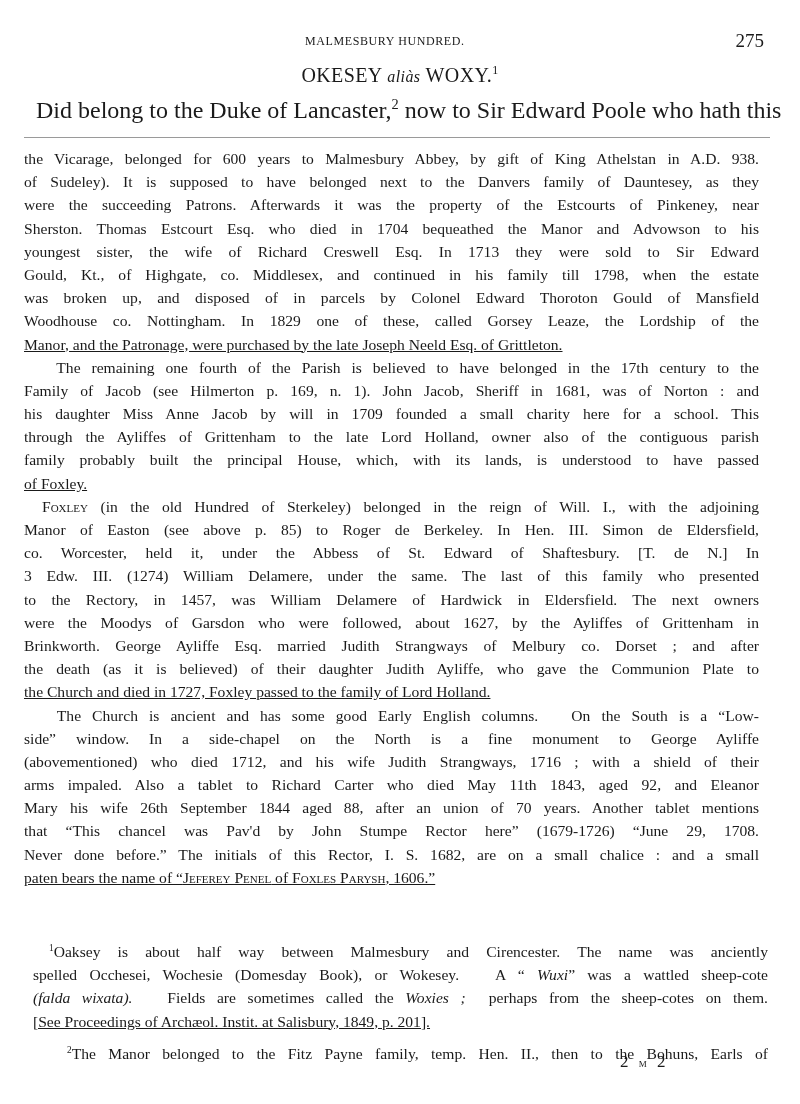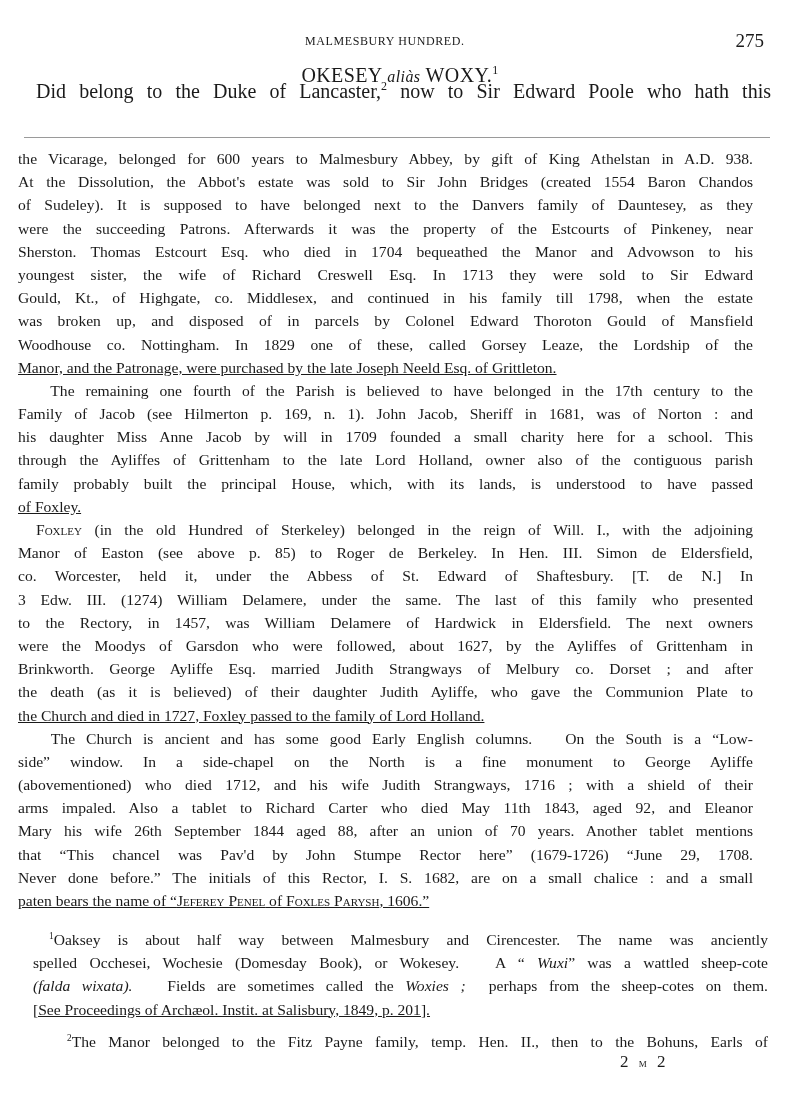--- a/index.html
+++ b/index.html
@@ -60,41 +60,41 @@
       font-size: 16px;
       margin-top: 28px;
     }
     .section-title sup, .lead sup, .fn sup {
       font-size: 60%;
       vertical-align: super;
       line-height: 0;
     }
     .lead {
       position: absolute;
-      top: 80px;
+      top: 97px;
       left: 36px;
       width: 735px;
-      font-size: 20px;
+      font-size: 24px;
       font-family: "Liberation Serif", serif;
       text-align: justify;
       text-align-last: justify;
       white-space: nowrap;
     }
     .rule {
       position: absolute;
       top: 137px;
       left: 24px;
       width: 746px;
       height: 0;
       border-top: 1px solid #9a9a9a;
     }
     .body-text {
       position: absolute;
       top: 147px;
-      left: 18px;
+      left: 24px;
       width: 735px;
       font-family: "Liberation Serif", serif;
       font-size: 15.6px;
       line-height: 23.2px;
     }
     .line {
       display: block;
       text-align: justify;
       text-align-last: justify;
       white-space: nowrap;
@@ -107,20 +107,21 @@
     .sc {
       font-variant: small-caps;
     }
     .fn-block {
       position: absolute;
       left: 33px;
       width: 735px;
       font-family: "Liberation Serif", serif;
       font-size: 15.6px;
       line-height: 23.2px;
+      margin-top: 12px;
     }
     .fn1 { top: 928px; }
     .fn2 { top: 1030px; }
     .fn-block .line.first {
       padding-left: 16px;
     }
     .fn-block i {
       font-style: italic;
     }
     .signature {
@@ -152,21 +153,20 @@
   </div>
 
   <div class="lead"><span>Did belong to the Duke of Lancaster,</span><sup>2</sup><span> now to Sir Edward Poole who hath this</span></div>
 
   <div class="rule"></div>
 
   <div class="body-text">
 
     <div>
       <span class="line">the Vicarage, belonged for 600 years to Malmesbury Abbey, by gift of King Athelstan in A.D. 938.</span>
-      <span class="line">At the Dissolution, the Abbot's estate was sold to Sir John Bridges (created 1554 Baron Chandos</span>
       <span class="line">of Sudeley).   It is supposed to have belonged next to the Danvers family of Dauntesey, as they</span>
       <span class="line">were the succeeding Patrons.   Afterwards it was the property of the Estcourts of Pinkeney, near</span>
       <span class="line">Sherston.   Thomas Estcourt Esq. who died in 1704 bequeathed the Manor and Advowson to his</span>
       <span class="line">youngest sister, the wife of Richard Creswell Esq.   In 1713 they were sold to Sir Edward</span>
       <span class="line">Gould, Kt., of Highgate, co. Middlesex, and continued in his family till 1798, when the estate</span>
       <span class="line">was broken up, and disposed of in parcels by Colonel Edward Thoroton Gould of Mansfield</span>
       <span class="line">Woodhouse co. Nottingham.   In 1829 one of these, called Gorsey Leaze, the Lordship of the</span>
       <span class="line last">Manor, and the Patronage, were purchased by the late Joseph Neeld Esq. of Grittleton.</span>
     </div>
 

